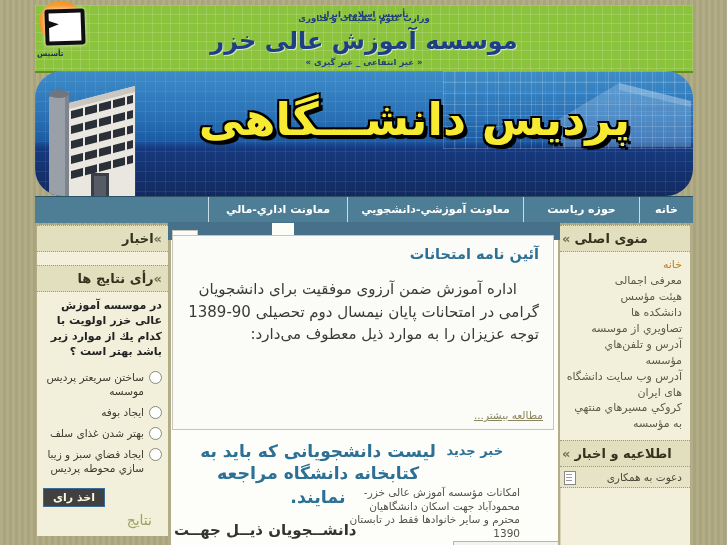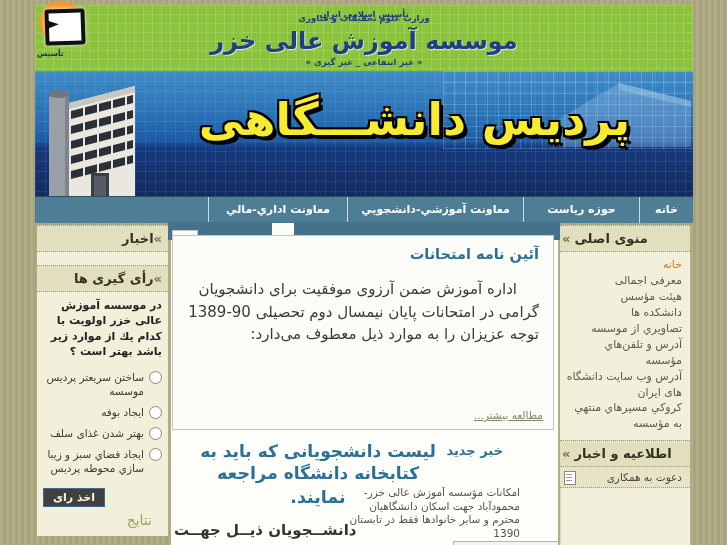--- a/index.html
+++ b/index.html
@@ -26,21 +26,21 @@
   .logo .book{position:absolute;left:8px;top:8px;width:32px;height:28px;background:#fff;
     border:4px solid #101010;border-radius:3px;transform:rotate(-2deg);
     box-shadow:0 0 4px rgba(255,255,255,.8);}
   .logo .book:after{content:"";position:absolute;left:-4px;top:6px;width:14px;height:10px;
     background:#101010;clip-path:polygon(0 0,100% 50%,0 100%);}
   .logo .caption{position:absolute;left:0;top:48px;width:44px;text-align:left;
     font-size:7.5px;font-weight:bold;color:#17305e;}
 
   
   .banner{position:absolute;left:0;top:66px;width:658px;height:125px;overflow:hidden;
-    background:linear-gradient(#3f8cc8 0%,#2a72b6 35%,#1c5da6 55%,#16397e 62%,#122a60 100%);}
+    background:linear-gradient(#3f8cc8 0%,#2a72b6 35%,#1c5da6 55%,#16397e 62%,#122a60 100%);border-radius:27px;}
   .banner .grid{position:absolute;inset:0;
     background-image:linear-gradient(rgba(255,255,255,.07) 1px,transparent 1px),
       linear-gradient(90deg,rgba(255,255,255,.07) 1px,transparent 1px);
     background-size:10px 10px;}
   .banner .grid-right{position:absolute;right:0;top:0;width:250px;height:78px;
     background-image:linear-gradient(rgba(255,255,255,.18) 1px,transparent 1px),
       linear-gradient(90deg,rgba(255,255,255,.18) 1px,transparent 1px);
     background-size:11px 11px;}
   .campus-title{position:absolute;left:105px;right:4px;top:22px;text-align:center;
     font-size:45px;font-weight:bold;color:#f6eb31;letter-spacing:1px;
@@ -212,21 +212,21 @@
       <div class="stub-box"></div>
     </div>
 
     <div class="left-side">
       <div class="side-header">
         <span class="t">اخبار</span>
         <span class="chev">«</span>
       </div>
       <div class="empty-strip side-body"></div>
       <div class="side-header">
-        <span class="t">رأی گیری ها</span>
+        <span class="t">رأی نتایج ها</span>
         <span class="chev">«</span>
       </div>
       <div class="side-body poll">
         <div class="poll-q">در موسسه آموزش عالی خزر اولویت با كدام یك از موارد زیر باشد بهتر است ؟</div>
         <div class="opt">
           <span class="radio"></span>
           <span class="ol">ساختن سریعتر پردیس موسسه</span>
         </div>
         <div class="opt">
           <span class="radio"></span>

